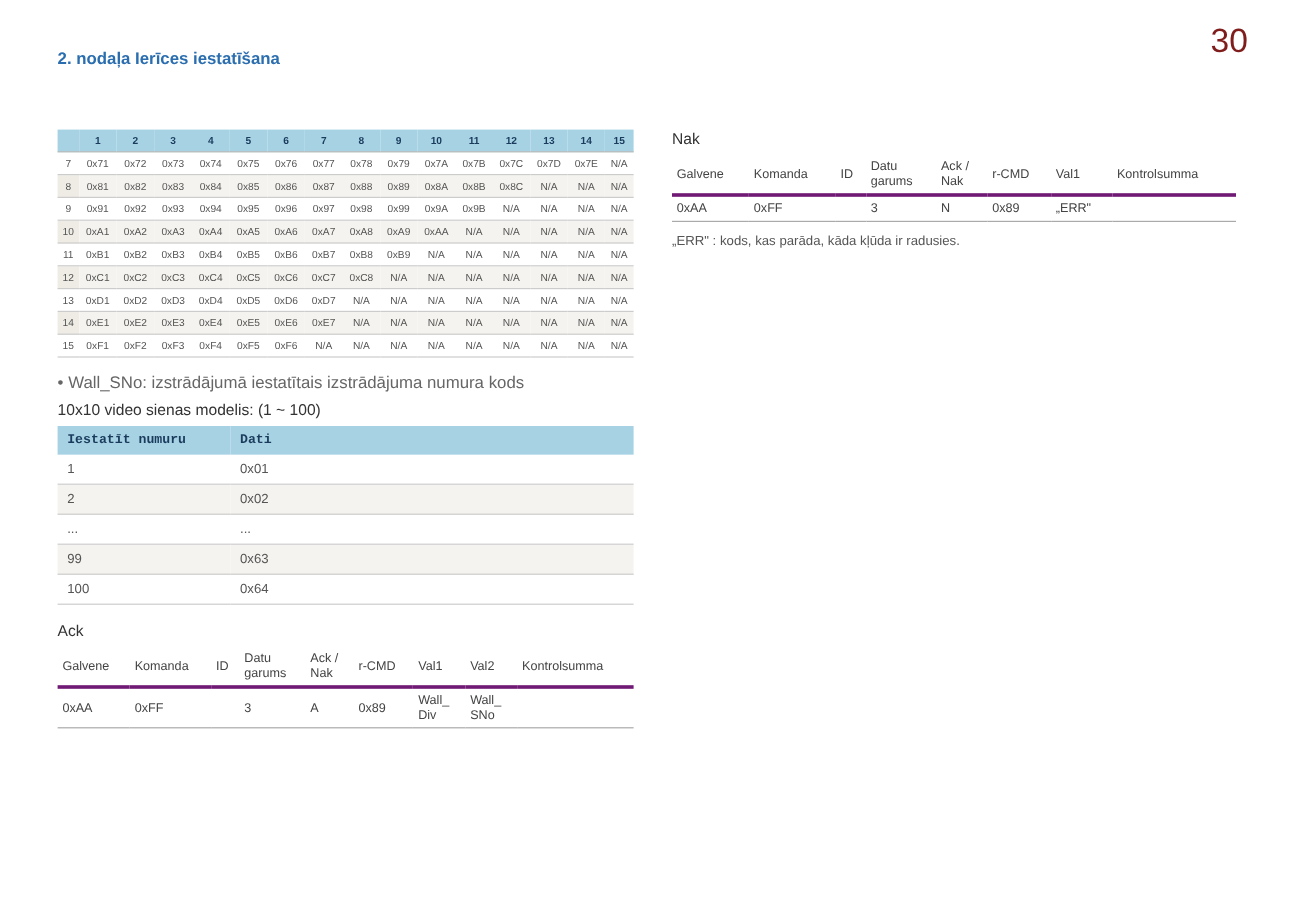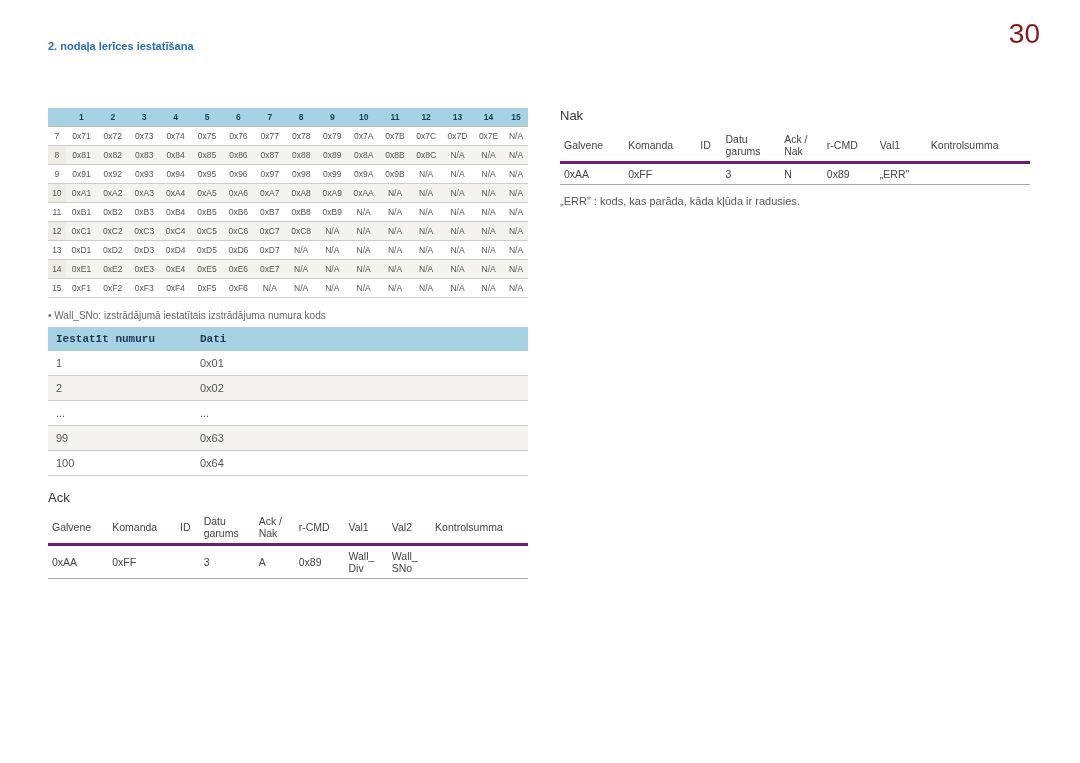--- a/index.html
+++ b/index.html
@@ -19,21 +19,21 @@
     right: 40px;
     color: #7f1d1d;
     font-size: 28px;
     font-weight: 300;
   }
   .chapter {
     position: absolute;
     top: 40px;
     left: 48px;
     color: #2b6eaf;
-    font-size: 11px;
+    font-size: 14px;
     font-weight: 600;
   }
   .left-col {
     position: absolute;
     left: 48px;
     top: 108px;
     width: 480px;
   }
   .right-col {
     position: absolute;
@@ -59,21 +59,21 @@
     text-align: center;
     border-bottom: 1px solid #ccc;
     color: #555;
   }
   .hex-table tr:nth-child(odd) td { background: #fff; }
   .hex-table tr:nth-child(even) td { background: #f5f3ef; }
   .hex-table th:first-child { background: #a6d2e4; }
   .hex-table td:first-child { background: #efece5; color:#555; font-weight:400; }
   .hex-table tr:nth-child(even) td:first-child { background:#efece5; }
   .note {
-    font-size: 10px;
+    font-size: 14px;
     color: #666;
     margin: 12px 0 6px 0;
   }
   .bullet::before {
     content: "• ";
     color: #666;
   }
   .h2 {
     font-size: 13px;
     color: #333;
@@ -310,20 +310,21 @@
           <td>N/A</td>
           <td>N/A</td>
           <td>N/A</td>
           <td>N/A</td>
         </tr>
       </tbody>
   </table>
 
   <div class="note bullet">Wall_SNo: izstrādājumā iestatītais izstrādājuma numura kods</div>
 
+  <div class="h2">10x10 video sienas modelis: (1 ~ 100)</div>
 
   <table class="model-table">
     <thead>
         <tr>
       <th style="width:30%">Iestatīt numuru</th>
       <th>Dati</th>
     </tr>
       </thead>
     <tbody id="model-body">
         <tr>

